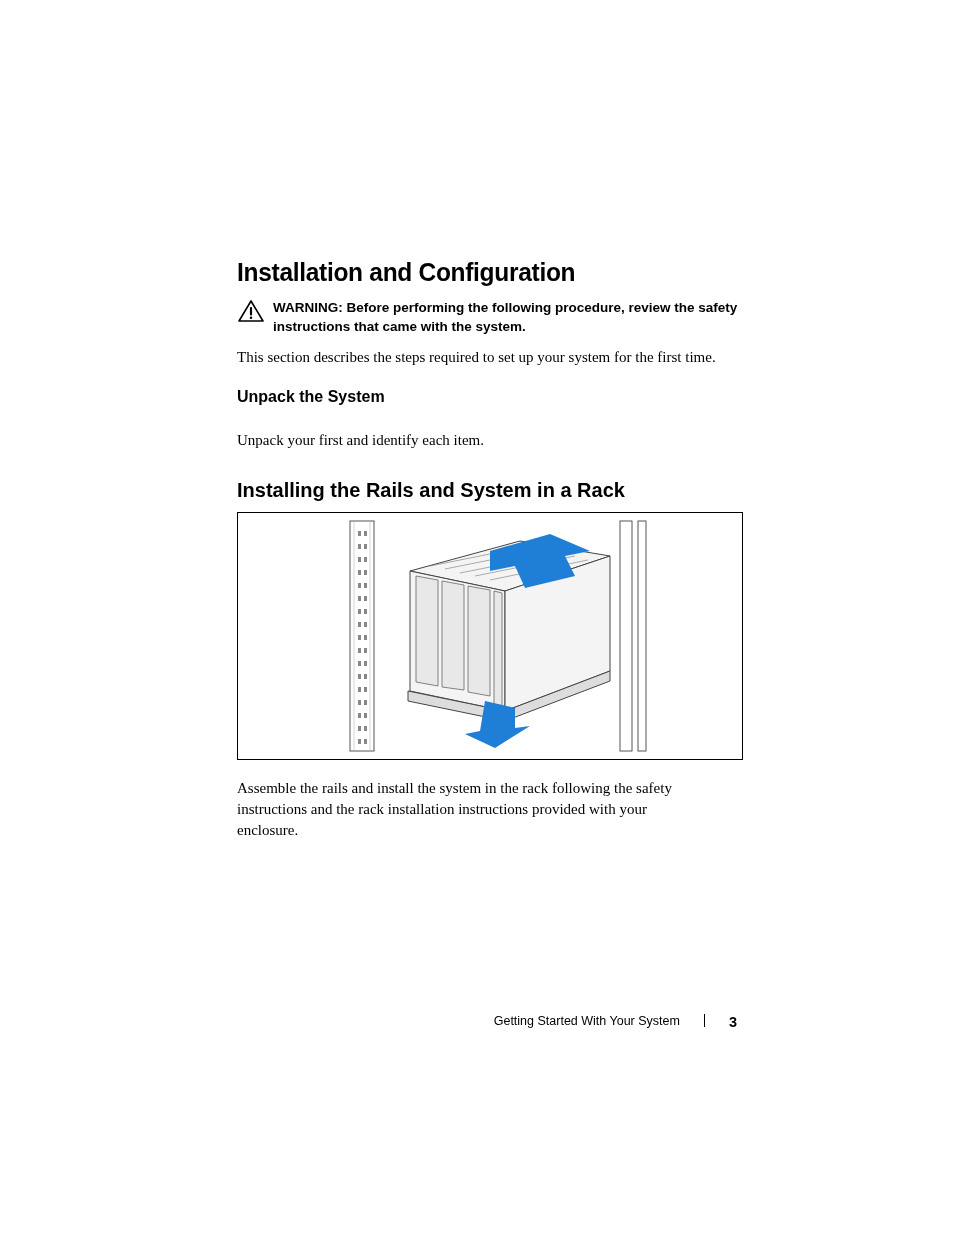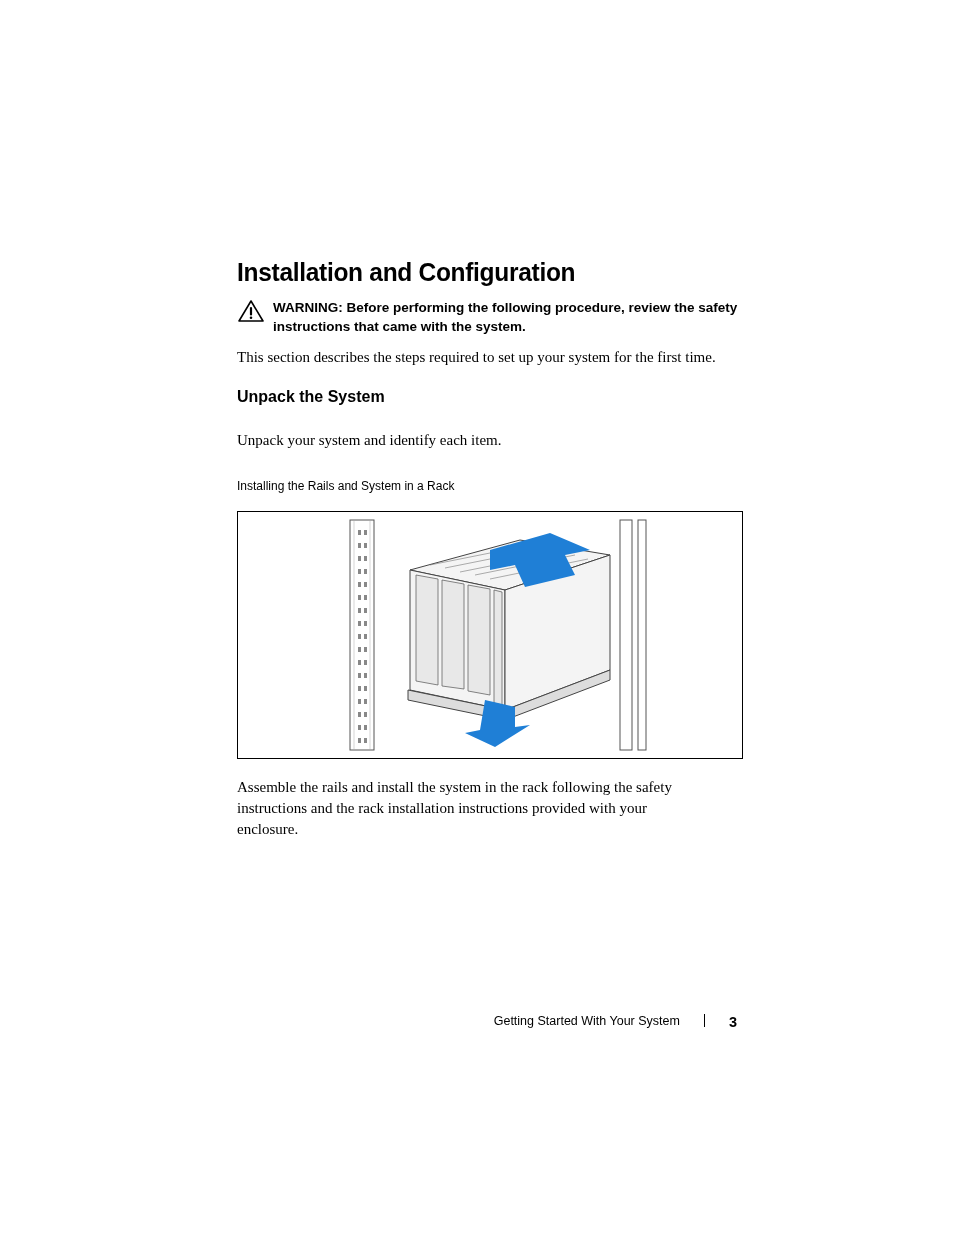--- a/index.html
+++ b/index.html
@@ -67,23 +67,23 @@
       margin-bottom: 24px;
     }
     .body-text {
       font-family: Georgia, 'Times New Roman', serif;
       font-size: 15px;
       line-height: 1.4;
       margin-bottom: 28px;
     }
     .sub2heading {
       font-family: Arial, Helvetica, sans-serif;
-      font-weight: normal;
-      font-size: 12px;
-      margin-bottom: 18px;
+      font-weight: bold;
+      font-size: 20px;
+      margin-bottom: 10px;
     }
     .figure-box {
       width: 506px;
       height: 248px;
       border: 1px solid #000000;
       background: #ffffff;
       margin-bottom: 14px;
       display: flex;
       align-items: center;
       justify-content: center;
@@ -134,21 +134,21 @@
       </svg>
     </span>
     <div class="warning-text">
       <span class="warning-label">WARNING:</span><span class="warning-body"> Before performing the following procedure, review the safety instructions that came with the system.</span>
     </div>
   </div>
 
   <p class="intro-text">This section describes the steps required to set up your system for the first time.</p>
 
   <h2 class="subheading">Unpack the System</h2>
-  <p class="body-text">Unpack your system and identify each item.</p>
+  <p class="body-text">Unpack your first and identify each item.</p>
 
   <h2 class="sub2heading">Installing the Rails and System in a Rack</h2>
 
   <div class="figure-box">
     <svg class="figure-svg" viewBox="0 0 320 240" xmlns="http://www.w3.org/2000/svg">
 
       <rect x="20" y="5" width="24" height="230" fill="none" stroke="#555" stroke-width="1"></rect>
       <line x1="24" y1="5" x2="24" y2="235" stroke="#aaa" stroke-width="0.5"></line>
       <line x1="40" y1="5" x2="40" y2="235" stroke="#aaa" stroke-width="0.5"></line>
 

